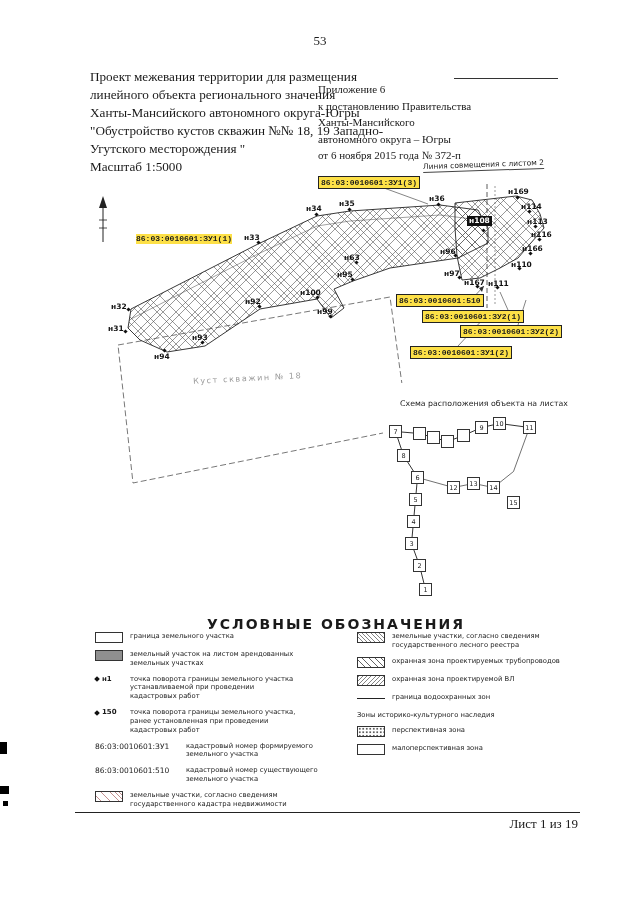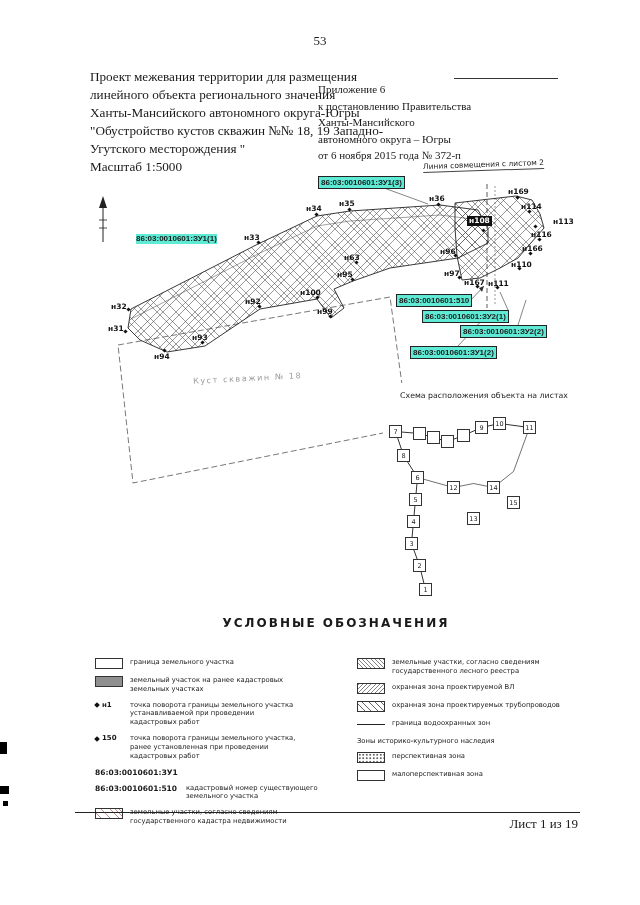--- a/index.html
+++ b/index.html
@@ -19,54 +19,54 @@
     background-image:
       repeating-linear-gradient(45deg,rgba(70,70,70,.55) 0 0.5px,transparent 0.5px 4.5px),
       repeating-linear-gradient(-45deg,rgba(70,70,70,.55) 0 0.5px,transparent 0.5px 4.5px);}
   .hatch.corridor{clip-path:polygon(40px 170px,43px 151px,170px 86px,229px 58px,262px 53px,352px 47px,390px 52px,400px 70px,400px 85px,370px 100px,302px 110px,265px 123px,246px 131px,256px 150px,243px 160px,229px 141px,172px 151px,117px 188px,79px 194px,52px 182px)}
   .hatch.cluster{clip-path:polygon(367px 45px,428px 38px,444px 42px,452px 56px,456px 70px,442px 86px,430px 100px,412px 110px,392px 120px,374px 122px,369px 98px,367px 70px)}
 
   .pt{position:absolute;width:3px;height:3px;background:#111;transform:rotate(45deg);margin:-1.5px 0 0 -1.5px}
   .pt-label{position:absolute;font-family:"DejaVu Sans",sans-serif;font-weight:bold;font-size:7.5px;color:#111;white-space:nowrap;line-height:1}
   .pt-label.inverse{background:#111;color:#fff;padding:1px 2px}
 
-  .parcel-label{position:absolute;font-family:Liberation Sans, sans-serif;font-weight:bold;font-size:8px;line-height:1.2;white-space:nowrap;background:#5eead4}
+  .parcel-label{position:absolute;font-family:Liberation Mono, monospace;font-weight:bold;font-size:8px;line-height:1.2;white-space:nowrap;background:#fde047}
   .parcel-label.boxed{border:1px solid #222;padding:0.5px 2px}
   .matchline{position:absolute;font-family:"DejaVu Sans",sans-serif;font-size:7.5px;white-space:nowrap;border-bottom:1px solid #444;transform:rotate(-2deg);padding-bottom:1px}
   .kust{position:absolute;color:#9a9a9a;font-family:"DejaVu Sans",sans-serif;font-size:8px;letter-spacing:1.6px;white-space:nowrap;transform:rotate(-3deg)}
 
   
   .inset{position:absolute;left:383px;top:383px;width:202px;height:228px;background:#fff}
-  .inset-title{font-family:"DejaVu Sans",sans-serif;font-size:7.8px;text-align:center;margin:8px 0 2px 0}
+  .inset-title{font-family:"DejaVu Sans",sans-serif;font-size:7.8px;text-align:center;margin:16px 0 2px 0}
   .inset-diagram{position:absolute;left:0;top:16px;width:202px;height:212px}
   .inset-diagram svg{position:absolute;left:0;top:0}
   .sheet{position:absolute;width:13px;height:13px;border:1px solid #333;background:#fff;
          font-family:"DejaVu Sans",sans-serif;font-size:6.5px;display:flex;align-items:center;justify-content:center;box-sizing:border-box}
 
   
   .legend{position:absolute;left:95px;top:616px;width:482px}
-  .legend-title{text-align:center;font-family:"DejaVu Sans",sans-serif;font-weight:bold;font-size:12px;letter-spacing:2px;margin-bottom:28px}
+  .legend-title{text-align:center;font-family:"DejaVu Sans",sans-serif;font-weight:bold;font-size:14px;letter-spacing:2px;margin-bottom:0}
   .legend-cols{display:flex;gap:14px}
   .lg-col{display:flex;flex-direction:column;gap:7px}
   .lg-col.left{width:248px}
   .lg-col.right{width:216px}
   .lg-row{display:flex;gap:7px;align-items:flex-start}
   .lg-sym{width:28px;height:11px;border:1px solid #333;flex:none;background:#fff;box-sizing:border-box}
   .sym-gray{background:#8f8f8f}
   .sym-hatch-rose{background-image:repeating-linear-gradient(45deg,rgba(170,95,95,.7) 0 0.6px,transparent 0.6px 3.2px)}
   .sym-hatch-a{background-image:repeating-linear-gradient(45deg,rgba(90,90,90,.75) 0 0.6px,transparent 0.6px 3px)}
   .sym-hatch-b{background-image:repeating-linear-gradient(-45deg,rgba(90,90,90,.75) 0 0.6px,transparent 0.6px 3px)}
   .sym-hatch-c{background-image:repeating-linear-gradient(45deg,rgba(60,60,60,.8) 0 0.7px,transparent 0.7px 4.5px)}
   .sym-line{border:none;background:linear-gradient(#222,#222) center / 100% 1.3px no-repeat}
   .sym-dots{background-image:radial-gradient(circle,#555 0.6px,transparent 0.9px);background-size:3.5px 3.5px}
   .sym-blank{background:#fff}
   .lg-sym.sym-point{border:none;background:none;display:flex;align-items:center;gap:3px;height:9px}
   .diamond{width:4px;height:4px;background:#111;transform:rotate(45deg);flex:none}
   .mk{font-family:"DejaVu Sans",sans-serif;font-weight:bold;font-size:7px;line-height:1}
-  .lg-sym.sym-text{border:none;background:none;font-family:"DejaVu Sans",sans-serif;font-weight:bold;font-size:7.5px;white-space:nowrap;width:84px;height:auto}
+  .lg-sym.sym-text{border:none;background:none;font-family:"DejaVu Sans",sans-serif;font-weight:normal;font-size:7.5px;white-space:nowrap;width:84px;height:auto}
   .lg-text{font-family:"DejaVu Sans",sans-serif;font-size:6.8px;line-height:1.3;color:#222}
   .lg-col.left .lg-text{max-width:172px}
   .lg-col.right .lg-text{max-width:178px}
   .lg-header{font-family:"DejaVu Sans",sans-serif;font-size:6.8px;line-height:1.3;color:#222}
 
   
   .footer-rule{position:absolute;left:75px;right:60px;top:812px;border-top:1px solid #222}
   .sheet-label{position:absolute;right:62px;top:816px;font-size:13px}
 
   .artifact{position:absolute;background:#000}
@@ -160,21 +160,21 @@
         <span class="pt-label" style="left: 400px; top: 122px;">н111</span>
         <span class="pt" style="left: 431px; top: 110px;"></span>
         <span class="pt-label" style="left: 423px; top: 103px;">н110</span>
         <span class="pt" style="left: 395px; top: 72px;"></span>
         <span class="pt-label inverse" style="left: 379px; top: 58px;">н108</span>
         <span class="pt" style="left: 429px; top: 39px;"></span>
         <span class="pt-label" style="left: 420px; top: 30px;">н169</span>
         <span class="pt" style="left: 441px; top: 53px;"></span>
         <span class="pt-label" style="left: 433px; top: 45px;">н114</span>
         <span class="pt" style="left: 447px; top: 68px;"></span>
-        <span class="pt-label" style="left: 439px; top: 60px; margin-left: 26px;">н113</span>
+        <span class="pt-label" style="left: 439px; top: 60px;">н113</span>
         <span class="pt" style="left: 451px; top: 81px;"></span>
         <span class="pt-label" style="left: 443px; top: 73px;">н116</span>
         <span class="pt" style="left: 442px; top: 95px;"></span>
         <span class="pt-label" style="left: 434px; top: 87px;">н166</span>
       </div>
     <div id="parcel-labels">
         <div class="parcel-label boxed" style="left: 230px; top: 18px;">86:03:0010601:ЗУ1(3)</div>
         <div class="parcel-label" style="left: 48px; top: 76px;">86:03:0010601:ЗУ1(1)</div>
         <div class="parcel-label boxed" style="left: 308px; top: 136px;">86:03:0010601:510</div>
         <div class="parcel-label boxed" style="left: 334px; top: 152px;">86:03:0010601:ЗУ2(1)</div>
@@ -203,75 +203,76 @@
         <div class="sheet" style="left: 6px; top: 26px;">7</div>
         <div class="sheet" style="left: 30px; top: 28px;"></div>
         <div class="sheet" style="left: 44px; top: 32px;"></div>
         <div class="sheet" style="left: 58px; top: 36px;"></div>
         <div class="sheet" style="left: 74px; top: 30px;"></div>
         <div class="sheet" style="left: 92px; top: 22px;">9</div>
         <div class="sheet" style="left: 110px; top: 18px;">10</div>
         <div class="sheet" style="left: 140px; top: 22px;">11</div>
         <div class="sheet" style="left: 124px; top: 66px; margin-top: 31px;">15</div>
         <div class="sheet" style="left: 104px; top: 82px;">14</div>
-        <div class="sheet" style="left: 84px; top: 78px; margin-top: 35px;">13</div>
+        <div class="sheet" style="left: 84px; top: 78px;">13</div>
         <div class="sheet" style="left: 64px; top: 82px;">12</div>
       </div>
   </div>
 
   <div class="legend">
     <div class="legend-title">УСЛОВНЫЕ ОБОЗНАЧЕНИЯ</div>
     <div class="legend-cols">
       <div class="lg-col left" id="legend-left">
           <div class="lg-row">
             <div class="lg-sym sym-outline"></div>
             <div class="lg-text">граница земельного участка</div>
           </div>
           <div class="lg-row">
             <div class="lg-sym sym-gray"></div>
-            <div class="lg-text">земельный участок на ранее кадастровых земельных участках</div>
+            <div class="lg-text">земельный участок на листом арендованных земельных участках</div>
           </div>
           <div class="lg-row">
             <div class="lg-sym sym-point">
               <span class="diamond"></span>
               <span class="mk">н1</span>
             </div>
             <div class="lg-text">точка поворота границы земельного участка устанавливаемой при проведении кадастровых работ</div>
           </div>
           <div class="lg-row">
             <div class="lg-sym sym-point">
               <span class="diamond"></span>
               <span class="mk">150</span>
             </div>
             <div class="lg-text">точка поворота границы земельного участка, ранее установленная при проведении кадастровых работ</div>
           </div>
           <div class="lg-row">
             <div class="lg-sym sym-text">86:03:0010601:ЗУ1</div>
+            <div class="lg-text">кадастровый номер формируемого земельного участка</div>
           </div>
           <div class="lg-row">
             <div class="lg-sym sym-text">86:03:0010601:510</div>
             <div class="lg-text">кадастровый номер существующего земельного участка</div>
           </div>
           <div class="lg-row">
             <div class="lg-sym sym-hatch-rose"></div>
             <div class="lg-text">земельные участки, согласно сведениям государственного кадастра недвижимости</div>
           </div>
         </div>
       <div class="lg-col right" id="legend-right">
           <div class="lg-row">
             <div class="lg-sym sym-hatch-a"></div>
             <div class="lg-text">земельные участки, согласно сведениям государственного лесного реестра</div>
           </div>
           <div class="lg-row">
+            <div class="lg-sym sym-hatch-c"></div>
+            <div class="lg-text">охранная зона проектируемых трубопроводов</div>
+          </div>
+          <div class="lg-row">
             <div class="lg-sym sym-hatch-b"></div>
             <div class="lg-text">охранная зона проектируемой ВЛ</div>
-          </div>
-          <div class="lg-row">
-            <div class="lg-sym sym-hatch-c"></div>
-            <div class="lg-text">охранная зона проектируемых трубопроводов</div>
           </div>
           <div class="lg-row">
             <div class="lg-sym sym-line"></div>
             <div class="lg-text">граница водоохранных зон</div>
           </div>
           <div class="lg-row">
             <div class="lg-header">Зоны историко-культурного наследия</div>
           </div>
           <div class="lg-row">
             <div class="lg-sym sym-dots"></div>

